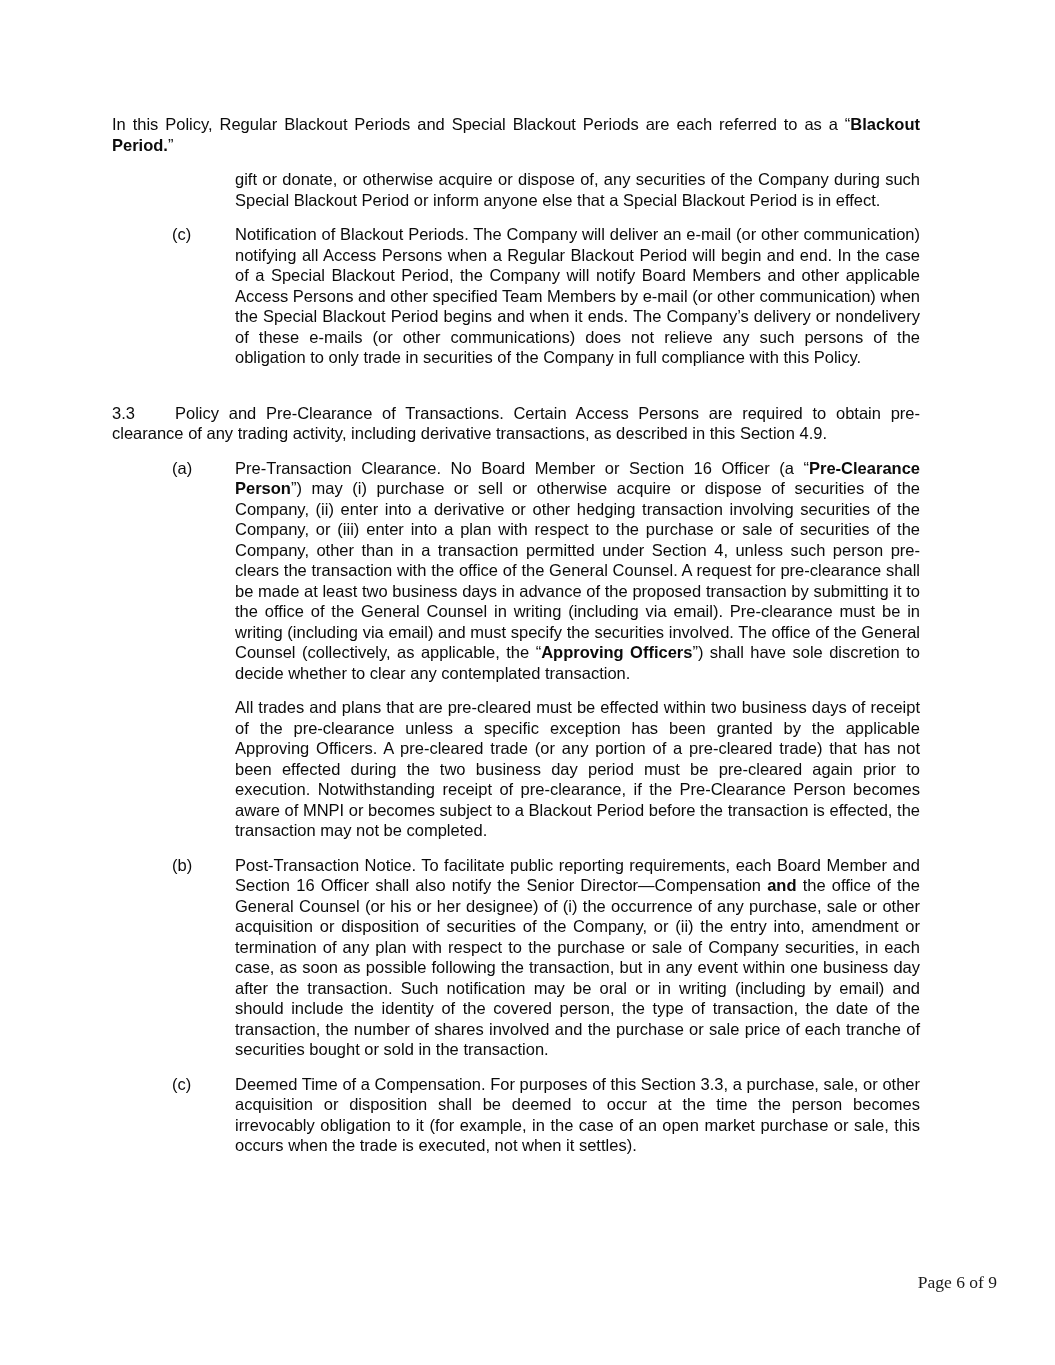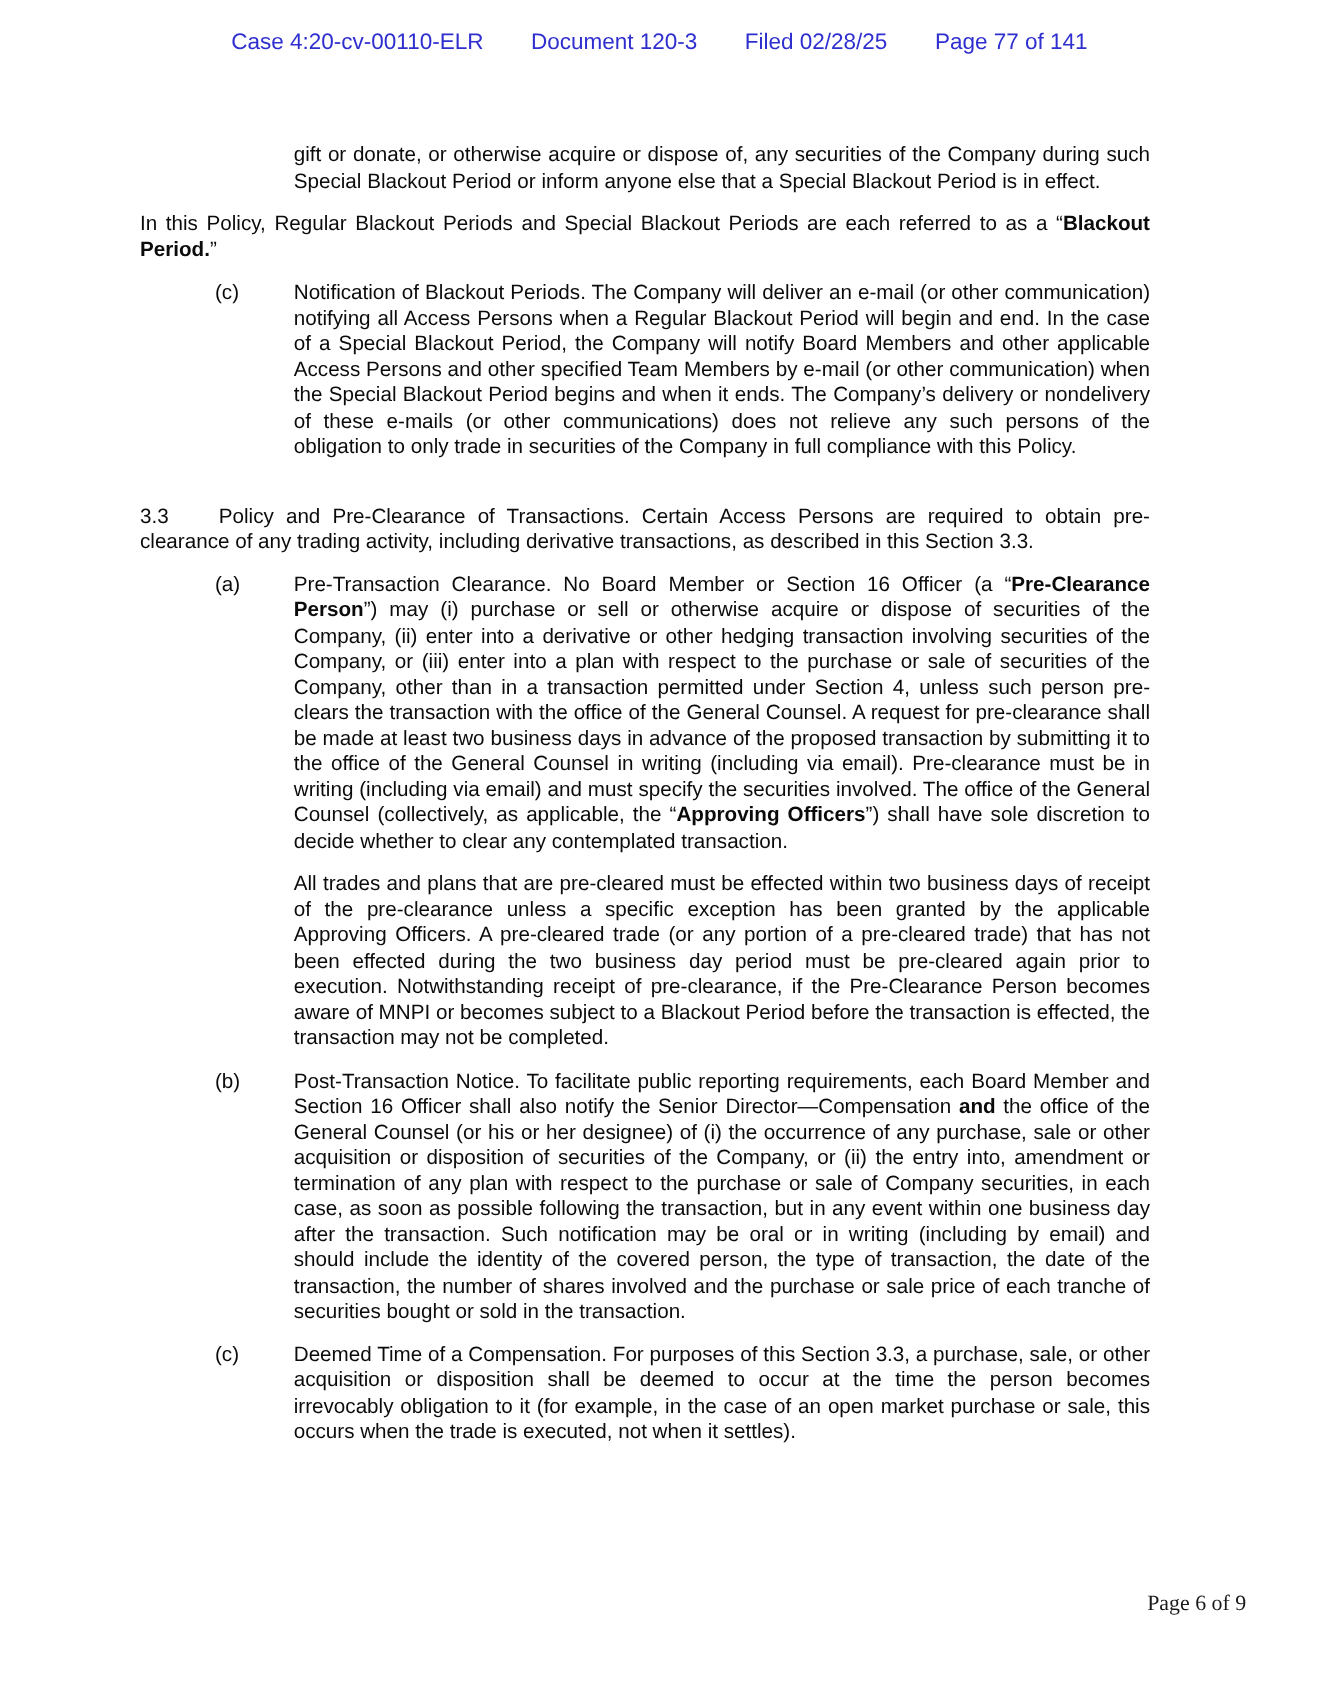--- a/index.html
+++ b/index.html
@@ -51,41 +51,35 @@
     font-size: 17.5px;
     color: #1a1a1a;
     margin-left: 29px;
   }
 </style>
 </head>
 <body>
 
 <div class="page">
 
-  <div class="court-header">
-    <span>Case 4:20-cv-00110-ELR</span>
-    <span>Document 120-3</span>
-    <span>Filed 02/28/25</span>
-    <span>Page 77 of 141</span>
-  </div>
 
   <div class="content">
 
+    <div class="para flush"><span>In this Policy, Regular Blackout Periods and Special Blackout Periods are each referred to as a “</span><span class="b">Blackout Period.</span><span>”</span></div>
+
     <div class="para indent"><span>gift or donate, or otherwise acquire or dispose of, any securities of the Company during such Special Blackout Period or inform anyone else that a Special Blackout Period is in effect.</span></div>
-
-    <div class="para flush"><span>In this Policy, Regular Blackout Periods and Special Blackout Periods are each referred to as a “</span><span class="b">Blackout Period.</span><span>”</span></div>
 
     <div class="para list">
       <span class="label">(c)</span>
       <span><span class="u">Notification of Blackout Periods</span><span>. The Company will deliver an e-mail (or other communication) notifying all Access Persons when a Regular Blackout Period will begin and end. In the case of a Special Blackout Period, the Company will notify Board Members and other applicable Access Persons and other specified Team Members by e-mail (or other communication) when the Special Blackout Period begins and when it ends. The Company’s delivery or nondelivery of these e-mails (or other communications) does not relieve any such persons of the obligation to only trade in securities of the Company in full compliance with this Policy.</span></span>
     </div>
 
     <div class="para section">
       <span class="label">3.3</span>
-      <span><span class="u">Policy and Pre-Clearance of Transactions</span><span>. Certain Access Persons are required to obtain pre-clearance of any trading activity, including derivative transactions, as described in this Section 3.3.</span></span>
+      <span><span class="u">Policy and Pre-Clearance of Transactions</span><span>. Certain Access Persons are required to obtain pre-clearance of any trading activity, including derivative transactions, as described in this Section 4.9.</span></span>
     </div>
 
     <div class="para list">
       <span class="label">(a)</span>
       <span><span class="u">Pre-Transaction Clearanc</span><span>e. No Board Member or Section 16 Officer (a “</span><span class="b">Pre-Clearance Person</span><span>”) may (i) purchase or sell or otherwise acquire or dispose of securities of the Company, (ii) enter into a derivative or other hedging transaction involving securities of the Company, or (iii) enter into a plan with respect to the purchase or sale of securities of the Company, other than in a transaction permitted under Section 4, unless such person pre-clears the transaction with the office of the General Counsel. A request for pre-clearance shall be made at least two business days in advance of the proposed transaction by submitting it to the office of the General Counsel in writing (including via email). Pre-clearance must be in writing (including via email) and must specify the securities involved. The office of the General Counsel (collectively, as applicable, the “</span><span class="b">Approving Officers</span><span>”) shall have sole discretion to decide whether to clear any contemplated transaction.</span></span>
     </div>
 
     <div class="para indent"><span>All trades and plans that are pre-cleared must be effected within two business days of receipt of the pre-clearance unless a specific exception has been granted by the applicable Approving Officers. A pre-cleared trade (or any portion of a pre-cleared trade) that has not been effected during the two business day period must be pre-cleared again prior to execution. Notwithstanding receipt of pre-clearance, if the Pre-Clearance Person becomes aware of MNPI or becomes subject to a Blackout Period before the transaction is effected, the transaction may not be completed.</span></div>
 
     <div class="para list">

